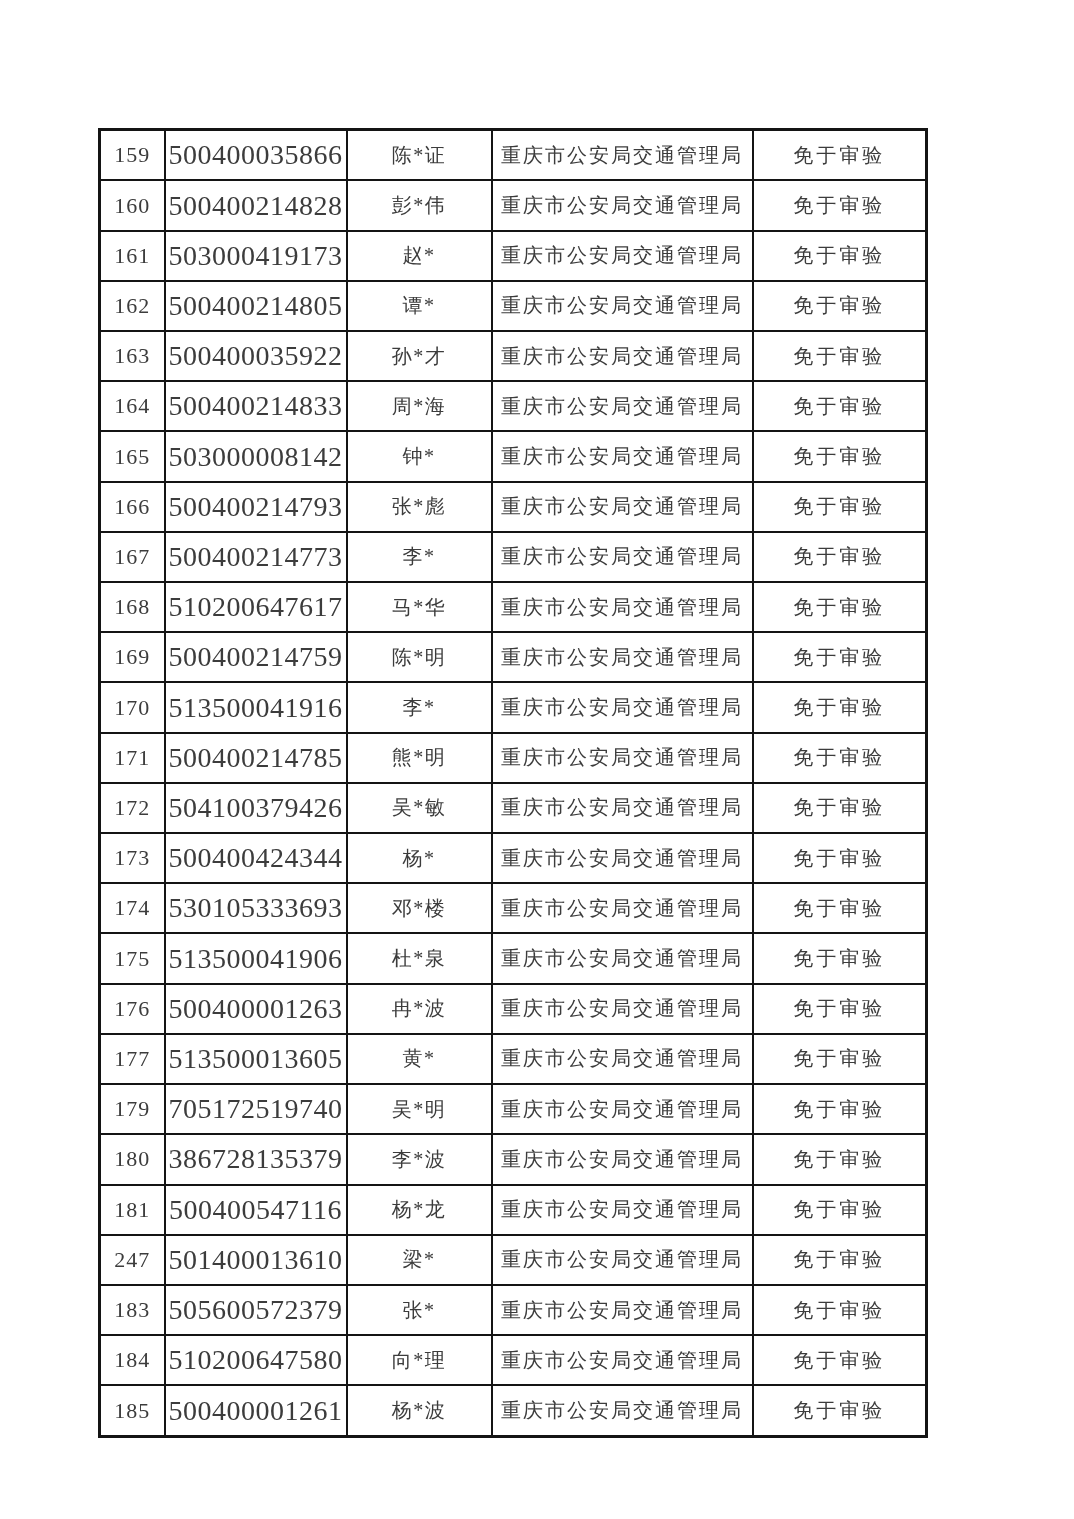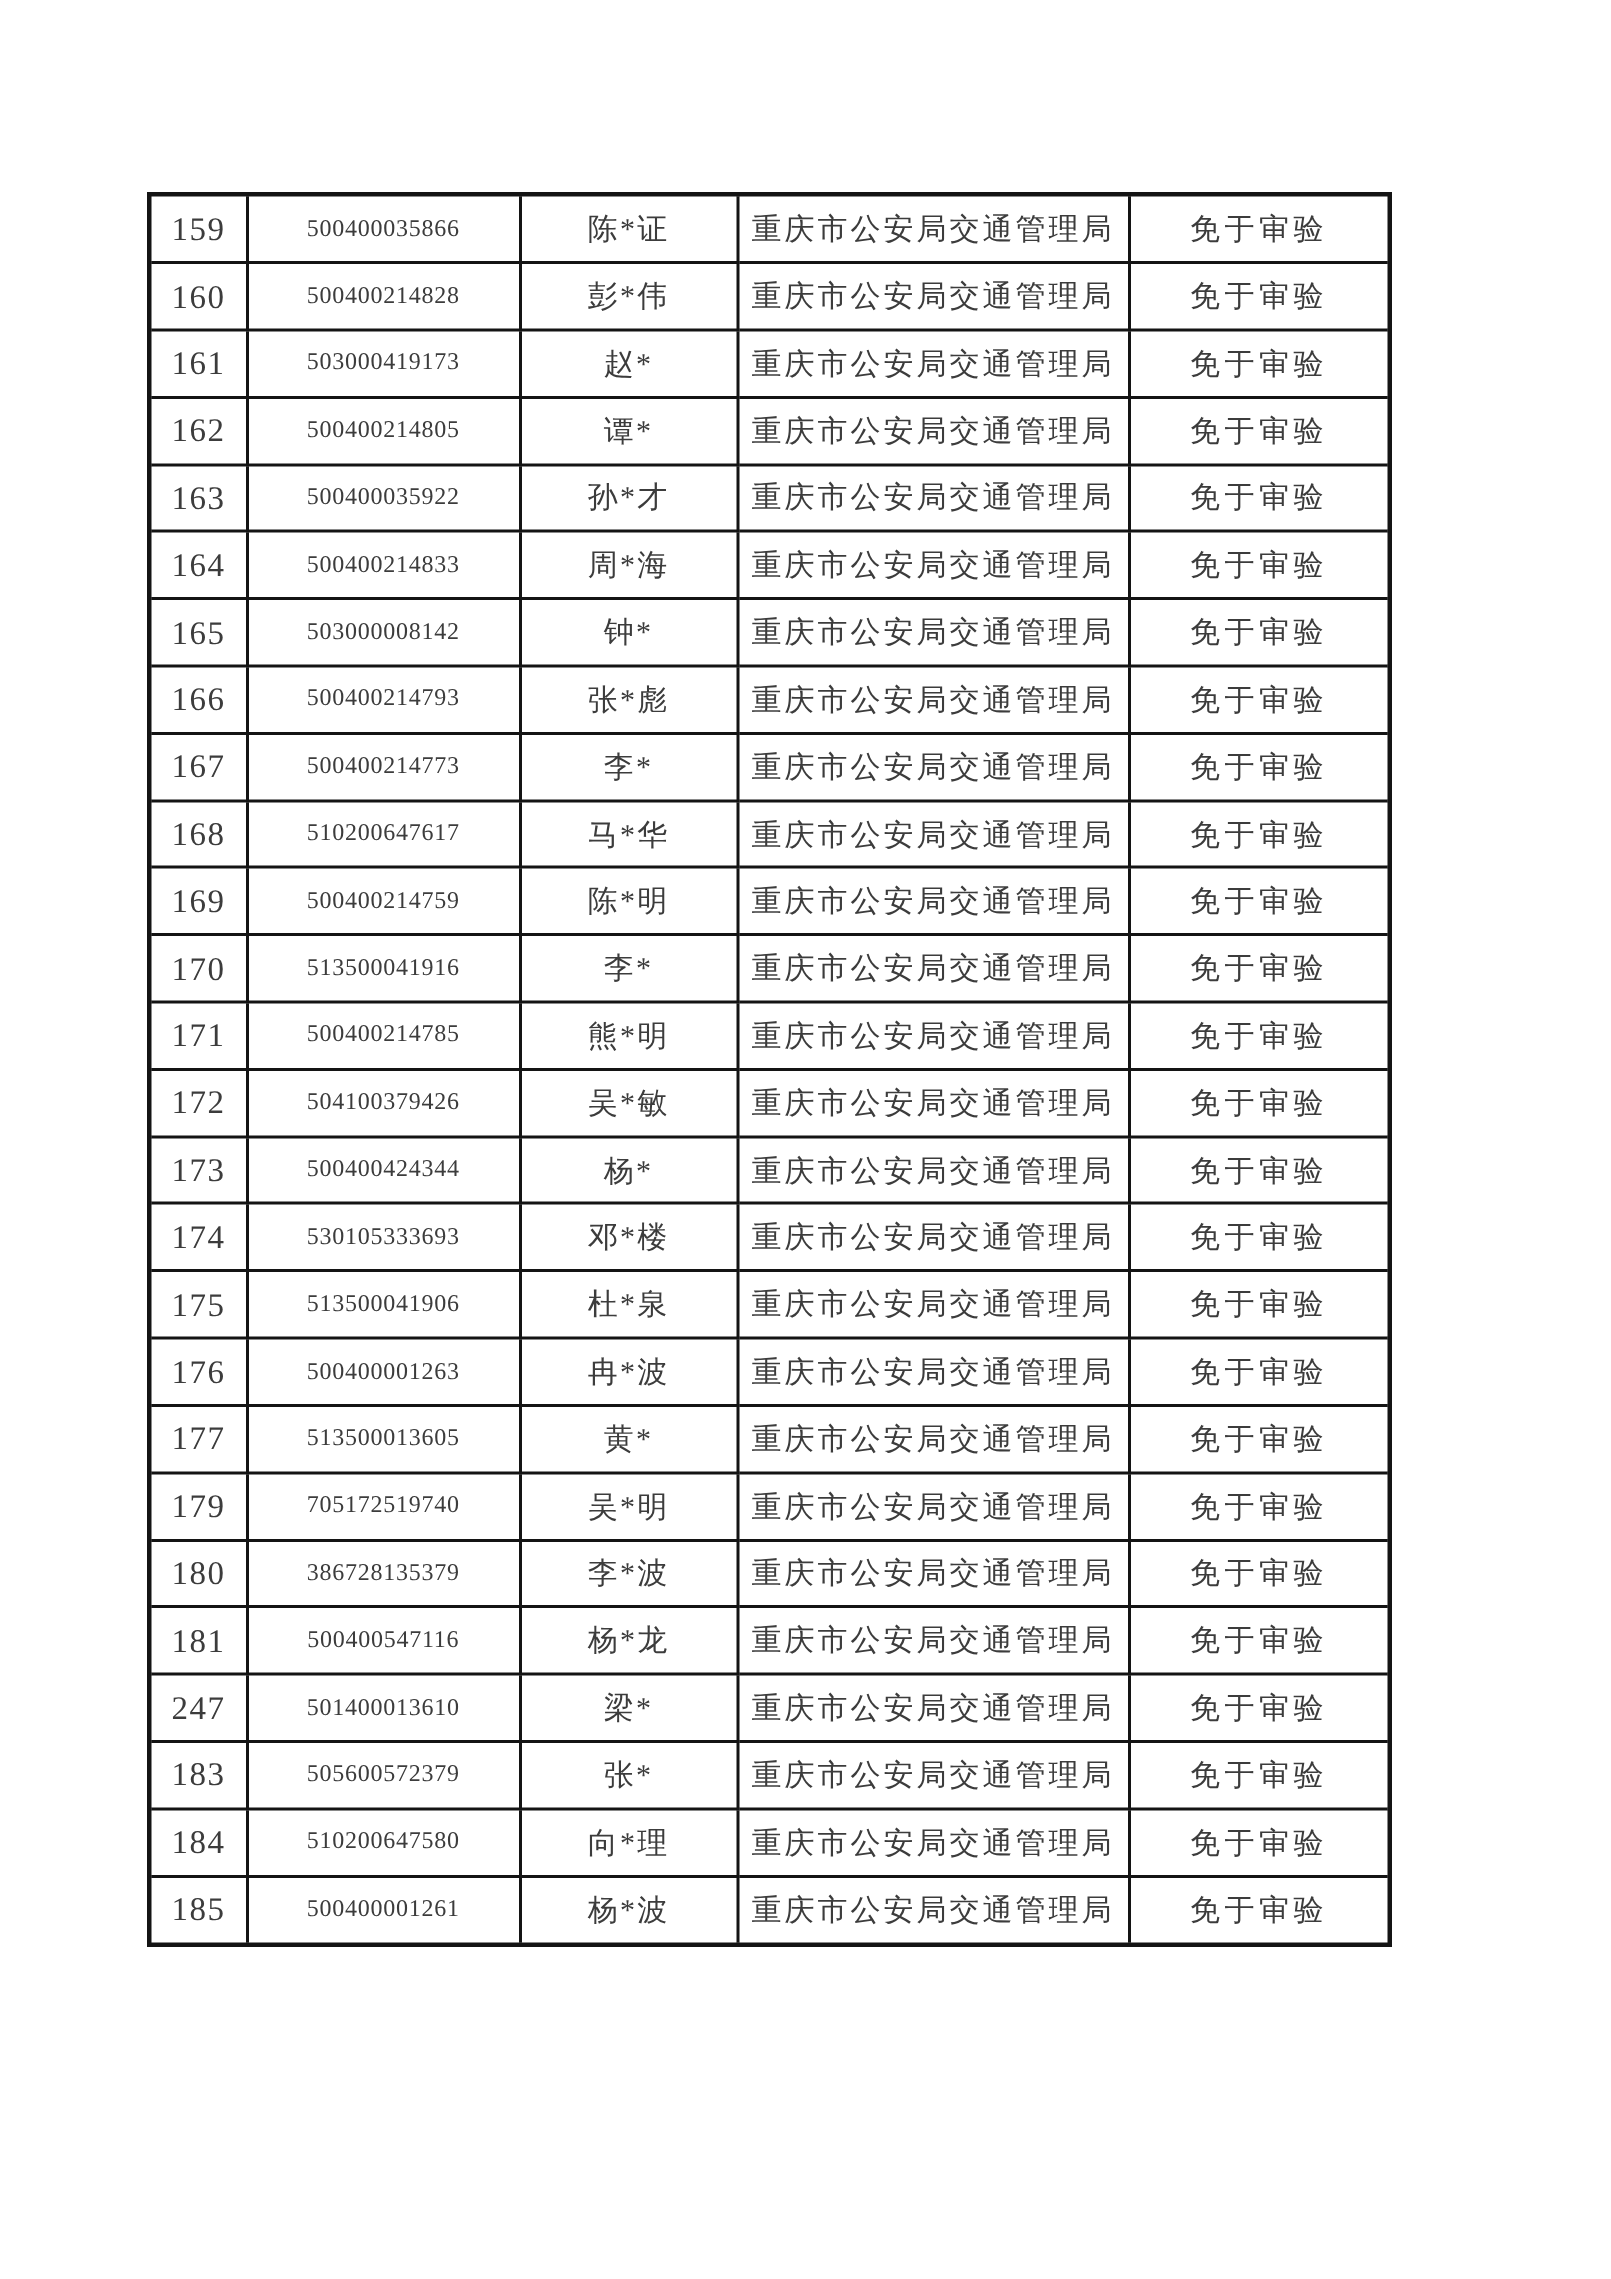--- a/index.html
+++ b/index.html
@@ -16,42 +16,42 @@
   .page {
     position: absolute;
     inset: 0;
     background: var(--page-bg, #ffffff);
   }
   table.records {
     position: absolute;
     left: 98px;
     top: 128px;
     width: 827px;
-    height: 1170px;
+    height: 1310px;
     border-collapse: collapse;
     table-layout: fixed;
     border: 3px solid var(--border-color, #141414);
   }
   table.records td {
     border: 2px solid var(--border-color, #141414);
     text-align: center;
     vertical-align: middle;
     padding: 0;
     color: var(--text-color, #3c3c3c);
     white-space: nowrap;
     overflow: hidden;
   }
   col.w-index  { width: 65px;  }
   col.w-id     { width: 182px; }
   col.w-name   { width: 145px; }
   col.w-org    { width: 261px; }
   col.w-status { width: 174px; }
 
   td.col-index  { font-size: 22px; letter-spacing: 1px; }
-  td.col-id     { font-size: 16px; letter-spacing: 0.5px; margin-left: 16px; }
+  td.col-id     { font-size: 28px; letter-spacing: 0.5px; margin-left: 16px; }
   td.col-name   { font-size: 20px; letter-spacing: 1.5px; }
   td.col-org    { font-size: 20px; letter-spacing: 2px; }
   td.col-status { font-size: 20px; letter-spacing: 3px; font-family: Liberation Serif, serif; }
 </style>
 </head>
 <body>
 
 <div class="page">
   <table class="records">
     <colgroup>

